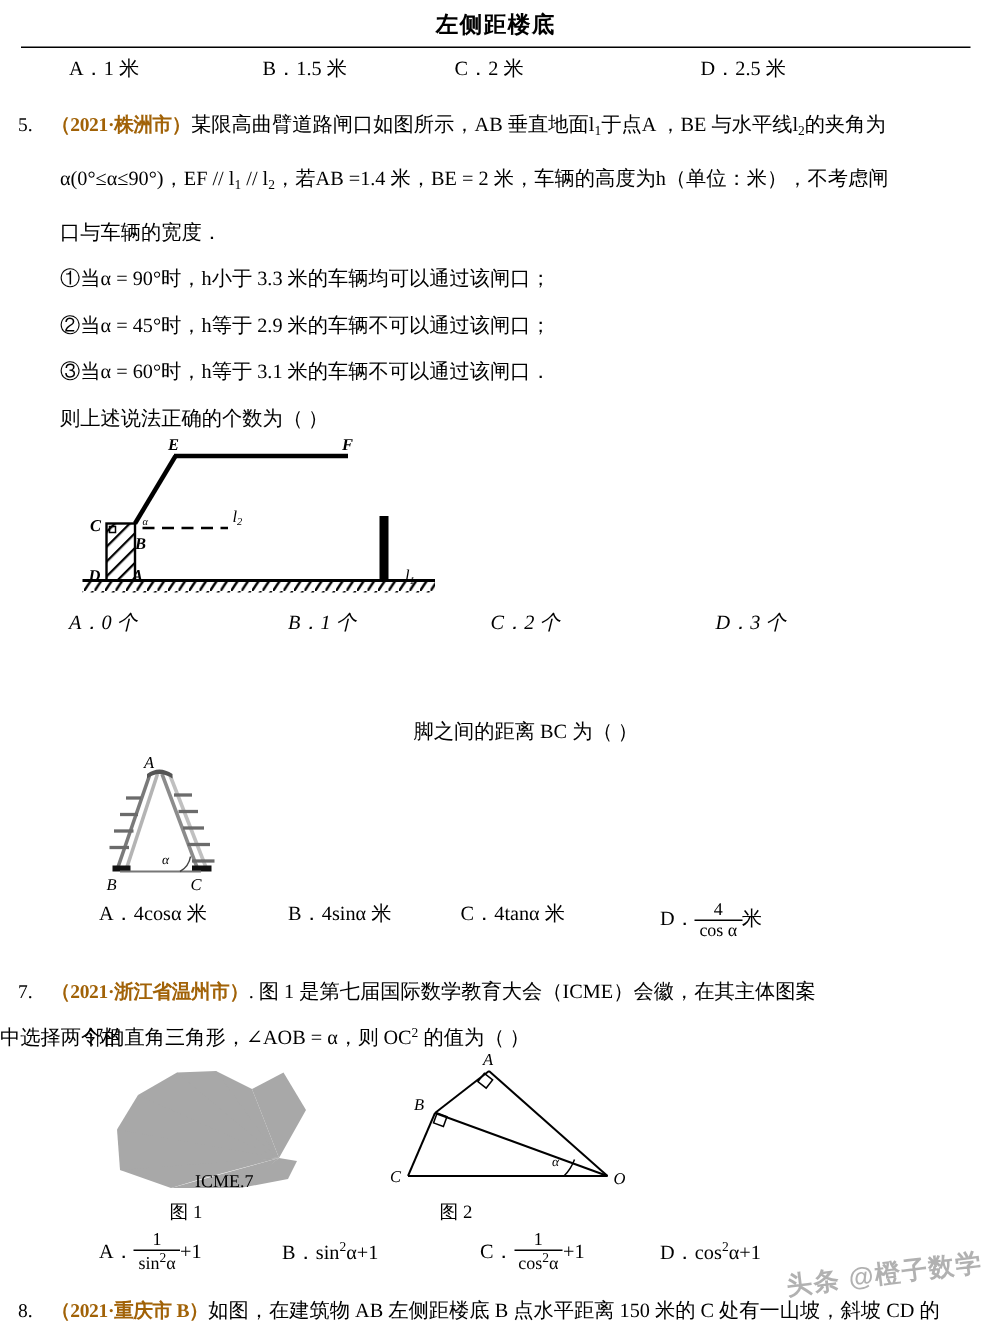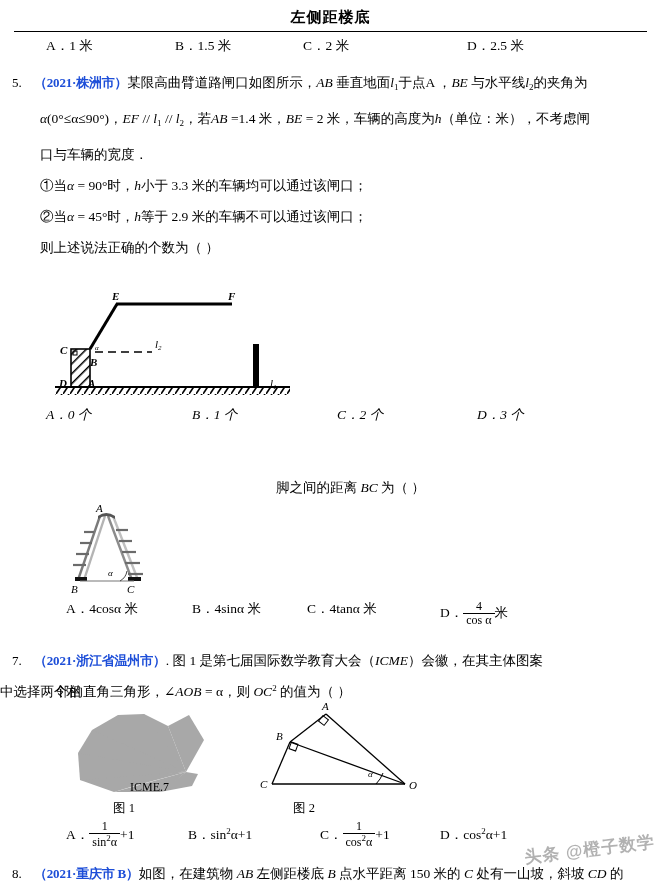--- a/index.html
+++ b/index.html
@@ -43,26 +43,26 @@
   }
   .indent { padding-left: 40px; }
 
   .qnum {
     display: inline-block;
     width: 22px;
     padding-left: 12px;
     font-size: 13px;
   }
   .src {
-    color: #1d4ed8;
+    color: #a16207;
     font-weight: bold;
     font-size: 13px;
     letter-spacing: -0.2px;
   }
-  .mi { font-style: italic; font-family: "Liberation Serif", serif; }
+  .mi { font-family: "Liberation Serif", serif; }
   .sub { font-size: 9px; vertical-align: -3px; }
   .sup { font-size: 9px; vertical-align: 5px; }
 
   
   .opts {
     position: relative;
     height: 30px;
     font-size: 13.5px;
   }
   .opt {
@@ -128,20 +128,23 @@
   <div class="qline indent">口与车辆的宽度．</div>
 
   <div class="qline indent">
     <span>①当</span><span class="mi">α</span><span> = 90°时，</span><span class="mi">h</span><span>小于 3.3 米的车辆均可以通过该闸口；</span>
   </div>
 
   <div class="qline indent">
     <span>②当</span><span class="mi">α</span><span> = 45°时，</span><span class="mi">h</span><span>等于 2.9 米的车辆不可以通过该闸口；</span>
   </div>
 
+  <div class="qline indent">
+    <span>③当</span><span class="mi">α</span><span> = 60°时，</span><span class="mi">h</span><span>等于 3.1 米的车辆不可以通过该闸口．</span>
+  </div>
 
   <div class="qline indent">则上述说法正确的个数为（      ）</div>
 
   <div class="fig" style="left:0px; top:286px; width:400px; height:118px;">
     <svg width="400" height="118" viewBox="0 0 400 118" xmlns="http://www.w3.org/2000/svg">
 
       <defs>
         <pattern id="hatchPost" width="7" height="7" patternTransform="rotate(45)" patternUnits="userSpaceOnUse">
           <line x1="0" y1="0" x2="0" y2="7" stroke="#000" stroke-width="3"></line>
         </pattern>
@@ -173,21 +176,21 @@
       <text x="88" y="101" font-size="11" font-style="italic" font-weight="bold" font-family="Liberation Serif, serif">A</text>
       <text x="95" y="64" font-size="7" font-style="italic" font-family="Liberation Serif, serif">α</text>
       <text x="155" y="62" font-size="11" font-style="italic" font-family="Liberation Serif, serif">l<tspan font-size="7" dy="2">2</tspan></text>
       <text x="270" y="101" font-size="11" font-style="italic" font-family="Liberation Serif, serif">l<tspan font-size="7" dy="2">1</tspan></text>
     </svg>
   </div>
 
   <div class="opts" style="position:absolute; left:0; top:406px; width:661px;font-style:italic;">
     <span class="opt" style="left:46px;">A．0 个</span>
     <span class="opt" style="left:192px;">B．1 个</span>
-    <span class="opt" style="left:337px;">C．2 个</span>
+    <span class="opt" style="left:327px;">C．2 个</span>
     <span class="opt" style="left:477px;">D．3 个</span>
   </div>
 
 
   <div class="qline" style="position:absolute; left:0; top:472px; width:661px; padding-left:40px; box-sizing:border-box;text-align:center;">
     <span>脚之间的距离 </span><span class="mi">BC</span><span> 为（      ）</span>
   </div>
 
   <div class="fig" style="left:70px; top:500px; width:130px; height:100px;">
     <svg width="130" height="100" viewBox="0 0 130 100" xmlns="http://www.w3.org/2000/svg">

